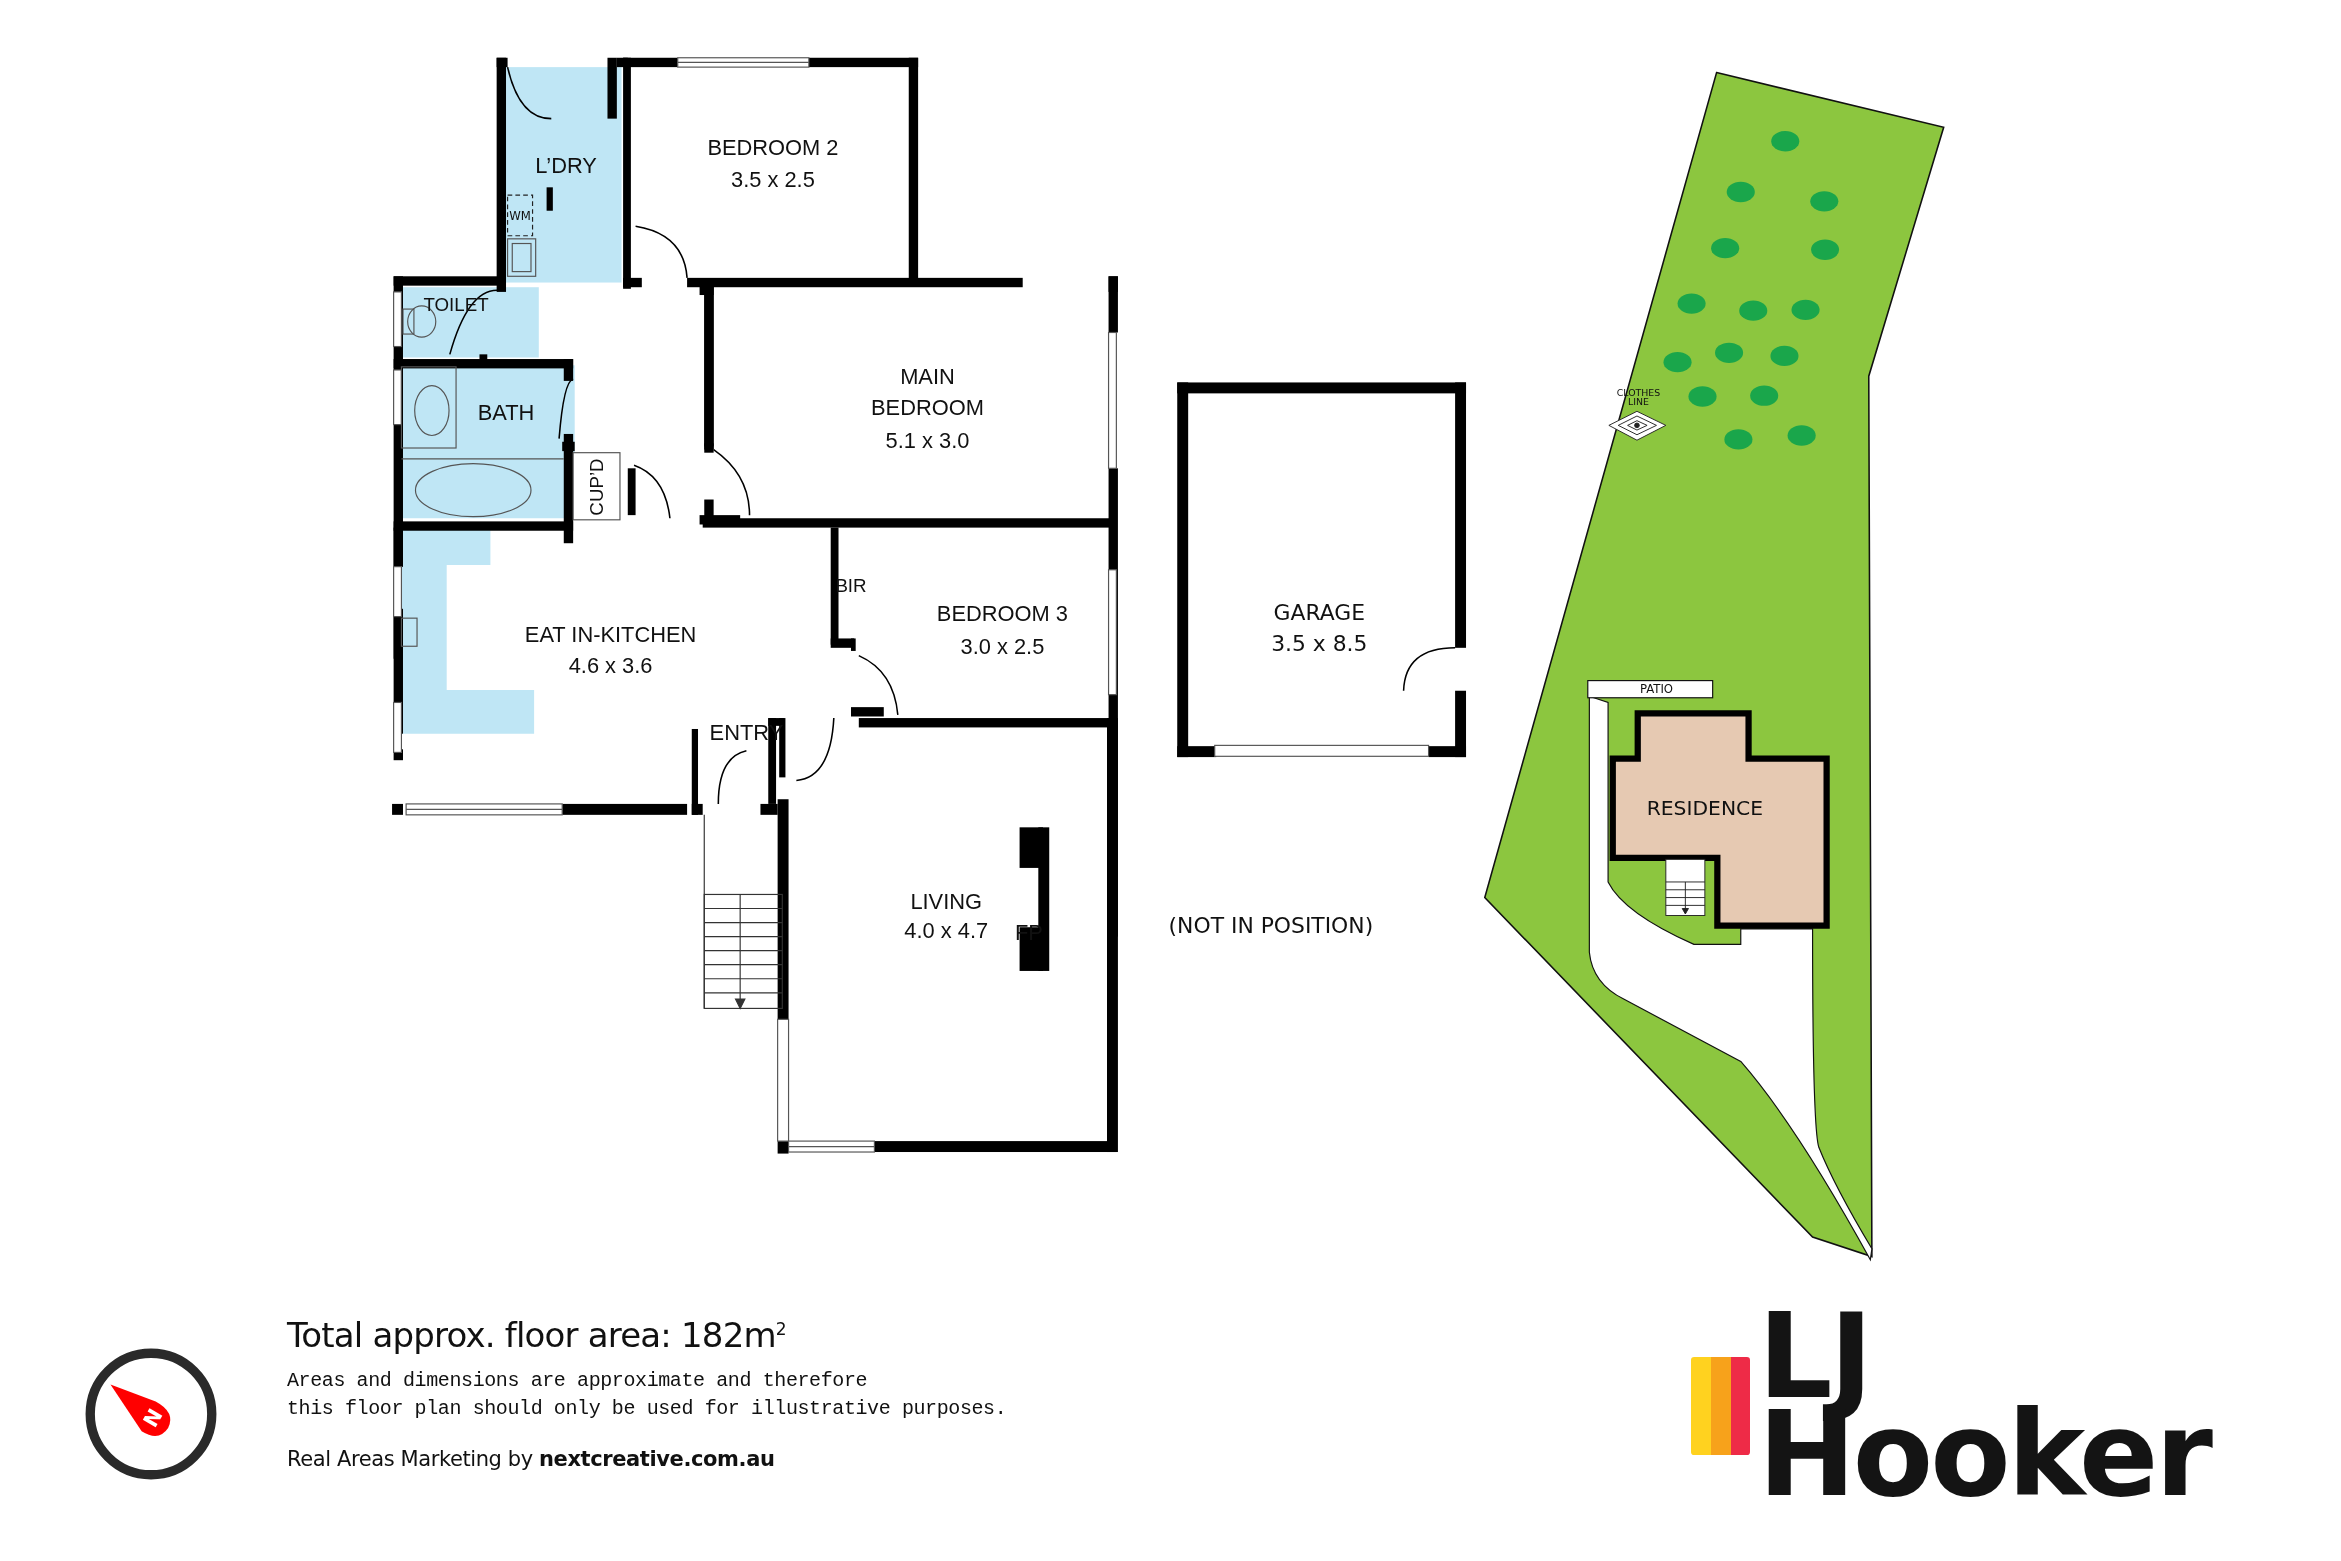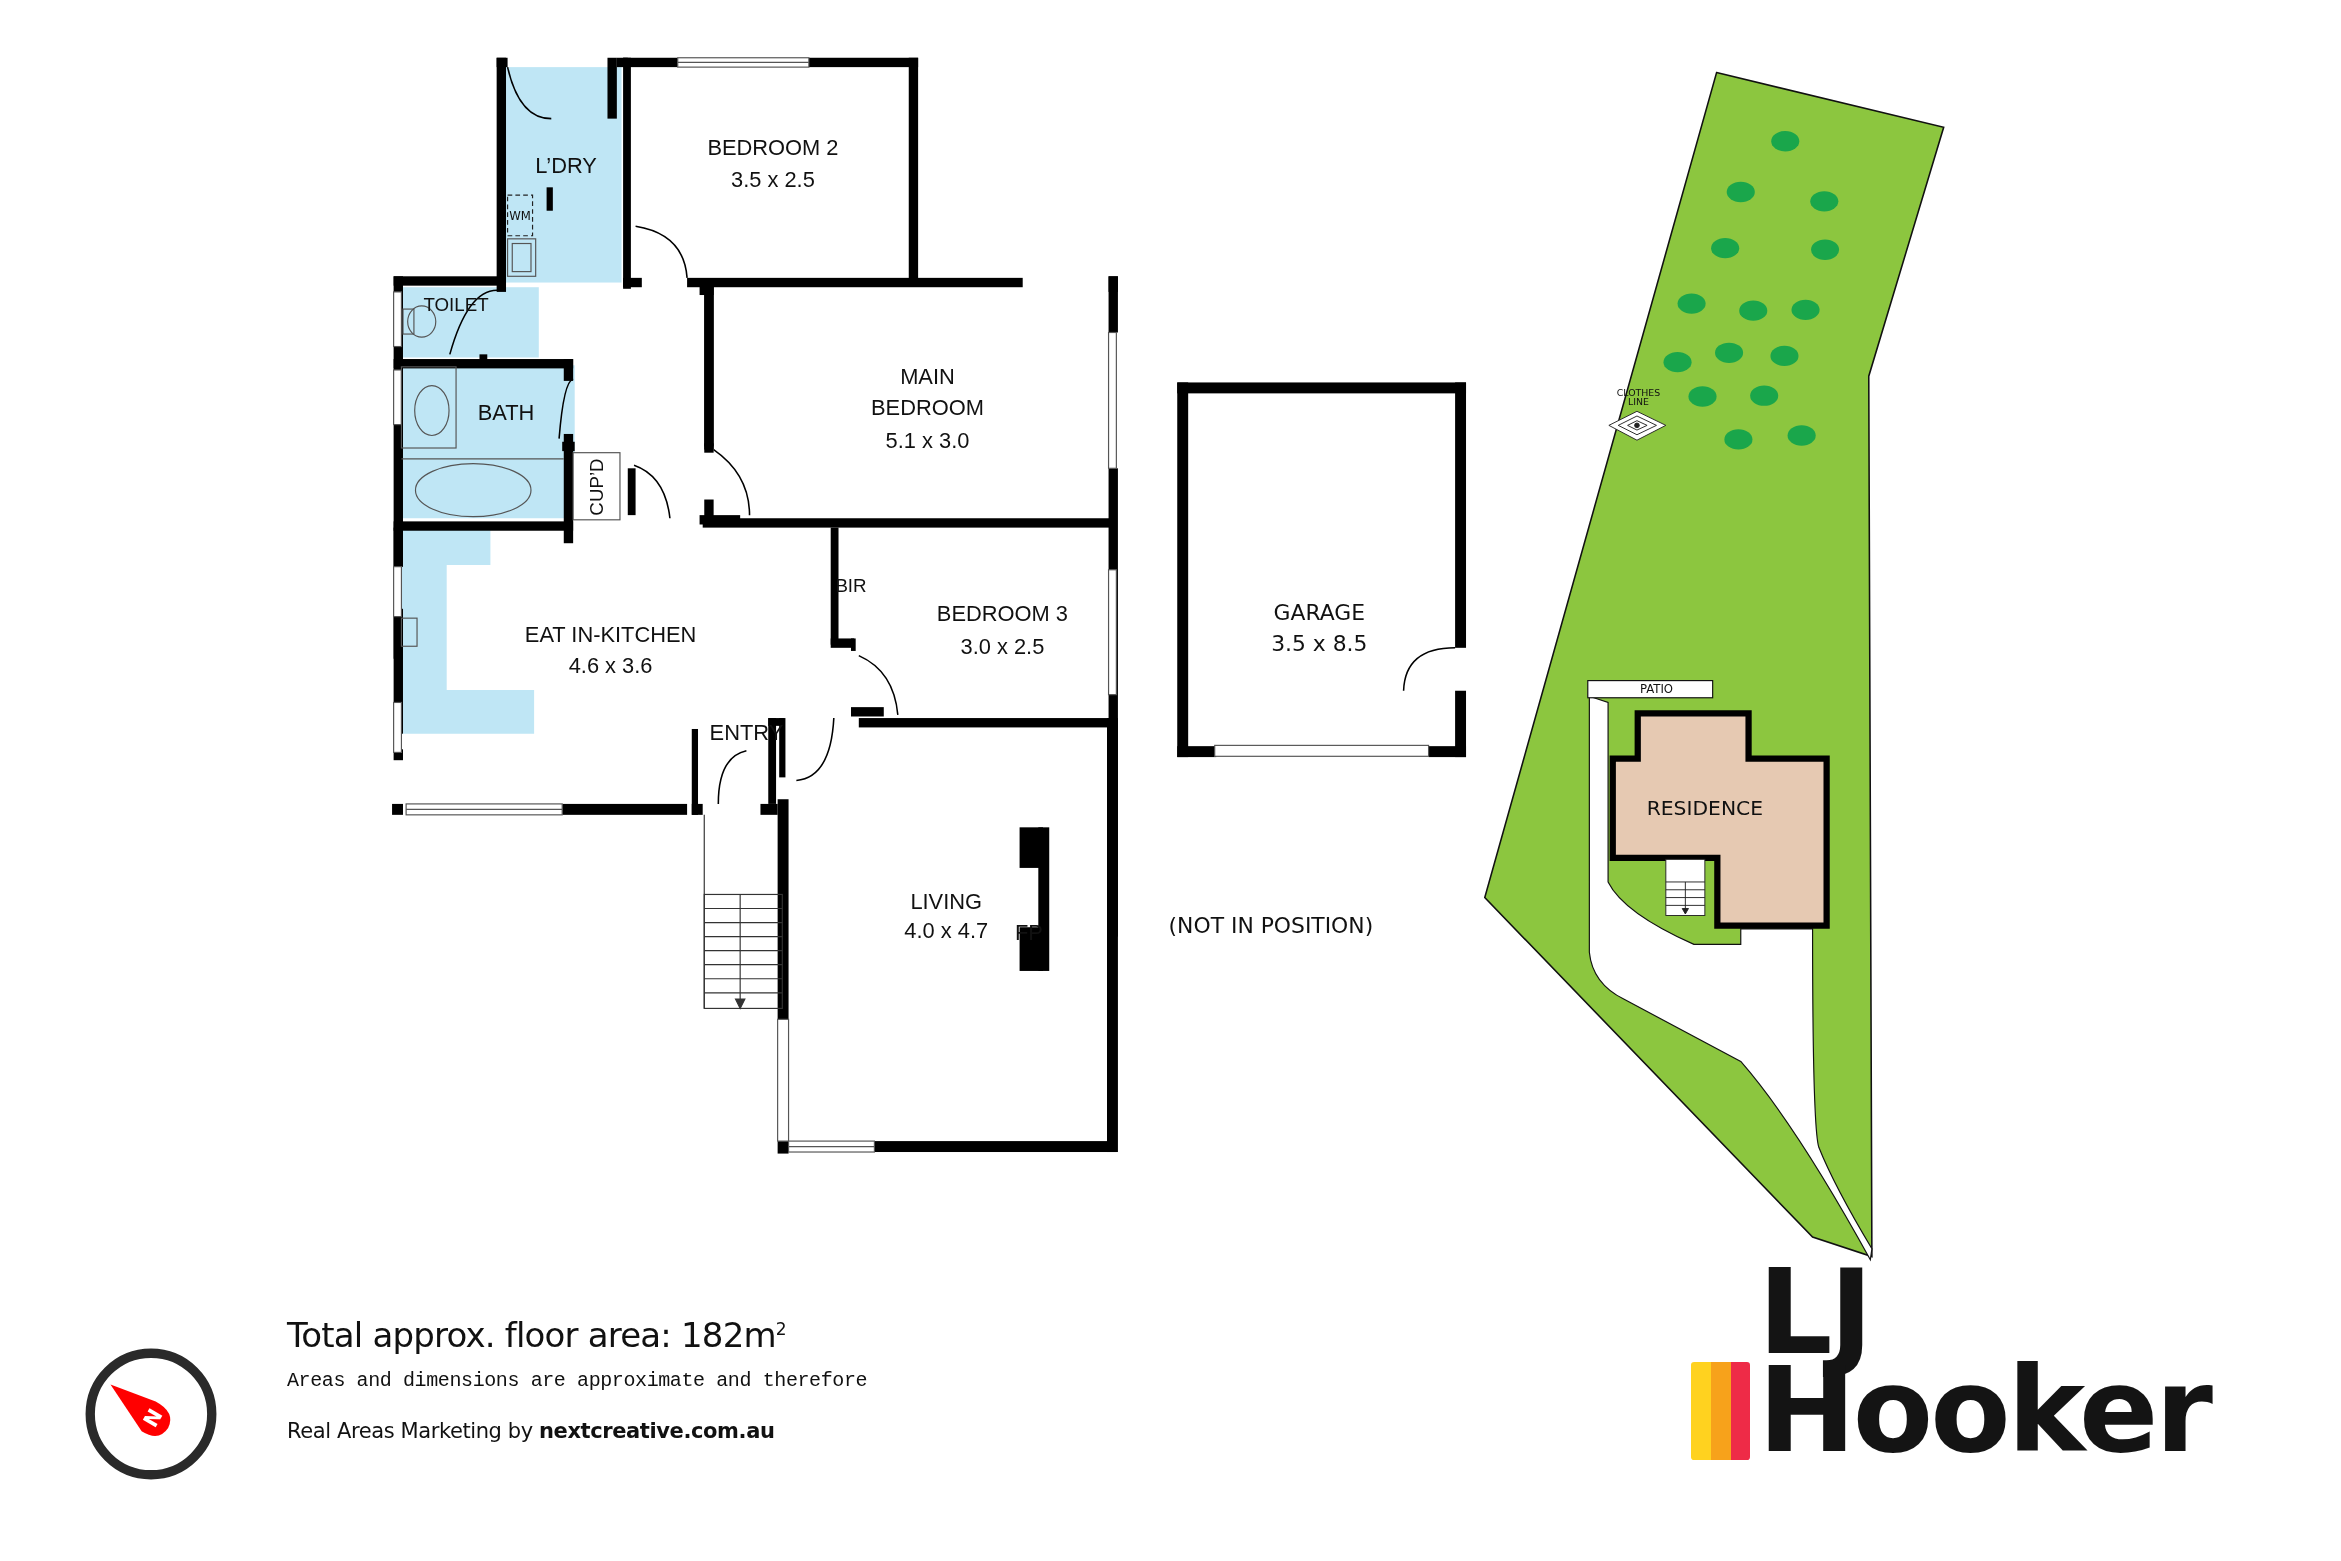--- a/index.html
+++ b/index.html
@@ -12,21 +12,21 @@
   .site-label { font-family: "DejaVu Sans", sans-serif; font-size: 26px; fill: #111; text-anchor: middle; }
   .garage-label { font-family: "DejaVu Sans", sans-serif; font-size: 28px; fill: #111; text-anchor: middle; }
   .footer { position: absolute; left: 287px; top: 1308px; }
   .footer .address { font-family: "DejaVu Sans", sans-serif; font-weight: bold; font-size: 41px; letter-spacing: -0.8px; margin: 0; line-height: 48px; }
   .footer .area { font-family: "DejaVu Sans", sans-serif; font-size: 34px; margin: 0; line-height: 42px; letter-spacing: -0.8px; }
   .footer .area sup { font-size: 17px; }
   .footer .disclaimer { font-family: Liberation Mono, monospace; font-size: 20px; line-height: 28px; margin-top: 11px; letter-spacing: -0.4px; }
   .footer .credit { font-family: "DejaVu Sans", sans-serif; font-size: 21px; margin-top: 23.4px; letter-spacing: -0.4px; }
   .footer .credit b { font-weight: bold; }
   .compass { position: absolute; left: 84px; top: 1347px; width: 134px; height: 134px; }
-  .logo { position: absolute; left: 1683px; top: 1351px; height: 109px; display: flex; align-items: flex-end; padding-left: 8px; }
+  .logo { position: absolute; left: 1683px; top: 1351px; height: 109px; display: flex; align-items: center; padding-left: 8px; }
   .logo .bars { display: flex; width: 61px; height: 98px; border-radius: 3.1px; overflow: hidden; }
   .logo .bars span { display: block; flex: 1; }
   .logo .wordmark { font-family: "DejaVu Sans", sans-serif; font-weight: bold; font-size: 117px; line-height: 98px; margin-left: 7.8px; letter-spacing: -3.1px; color: #141414; }
 </style>
 </head>
 <body>
 
 <svg id="plan" viewBox="0 0 3000 2000" xmlns="http://www.w3.org/2000/svg">
 
   <g fill="#bfe6f5">
@@ -241,20 +241,21 @@
     <circle cx="86" cy="86" r="78" fill="none" stroke="#2a2a2a" stroke-width="12"></circle>
     <path d="M34 48 L92 70 Q118 84 108 104 Q96 122 74 108 Z" fill="#ff0000"></path>
     <text x="0" y="0" transform="translate(90 92) rotate(-60)" font-family="DejaVu Sans, sans-serif" font-weight="bold" font-size="26" fill="#fff" text-anchor="middle" dominant-baseline="middle">N</text>
   </svg>
 </div>
 
 <div class="footer">
   <p class="area"><span>Total approx. floor area: 182m</span><sup>2</sup></p>
   <div class="disclaimer">
     <div>Areas and dimensions are approximate and therefore</div>
+    <div>this floor plan should only be used for illustrative purposes.</div>
   </div>
   <div class="credit">
     <span>Real Areas Marketing by </span><b>nextcreative.com.au</b>
   </div>
 </div>
 
 <div class="logo">
   <div class="bars">
     <span style="background:#ffd21f"></span>
     <span style="background:#f7a21b"></span>

